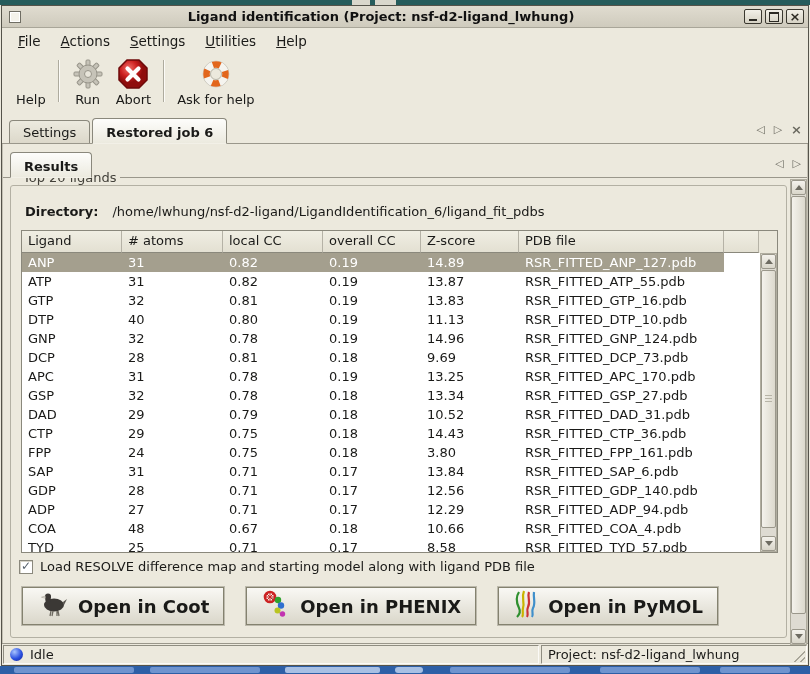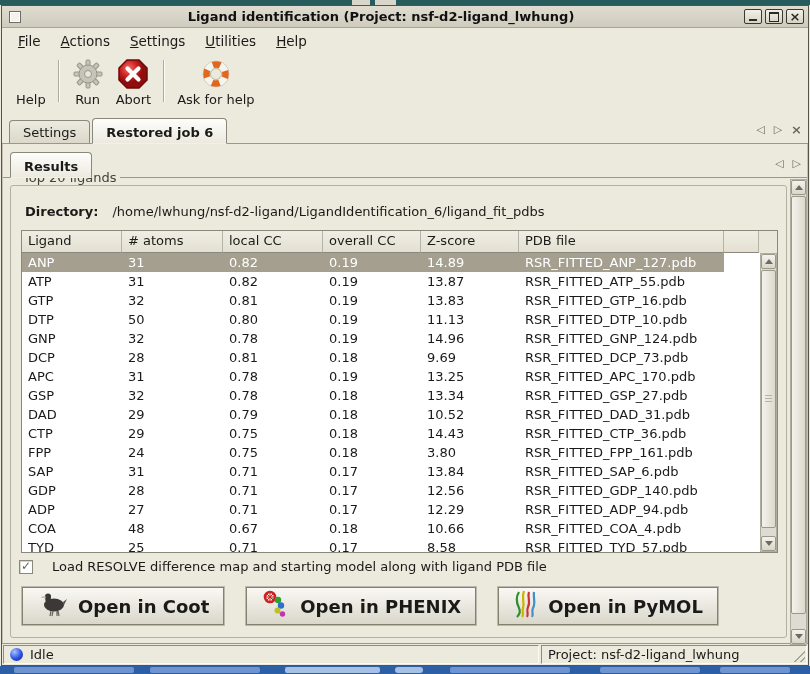--- a/index.html
+++ b/index.html
@@ -77,21 +77,21 @@
   .sb-btn { position:absolute; left:0; width:15px; height:15px; background:linear-gradient(#f4f2ec,#d9d6ca);
             border:1px solid #9a978b; border-radius:2px; display:flex; align-items:center; justify-content:center; }
   .arr-up::before { content:""; border:4px solid transparent; border-bottom:5px solid #6e6c62; margin-top:-4px; }
   .arr-dn::before { content:""; border:4px solid transparent; border-top:5px solid #6e6c62; margin-bottom:-4px; }
   .sb-thumb { position:absolute; left:0; width:15px; background:linear-gradient(90deg,#f4f2ec,#dcd9cd); border:1px solid #9a978b; border-radius:2px; }
   .grip { position:absolute; left:3px; right:3px; top:50%; height:8px; transform:translateY(-50%);
           background:repeating-linear-gradient(#b7b4a7 0 1px, transparent 1px 3px); }
   .tbl-scroll { top:0; bottom:0; right:0; }
 
   
-  .chk-row { position:absolute; top:381px; left:16px; display:flex; align-items:center; gap:19px; }
+  .chk-row { position:absolute; top:381px; left:16px; display:flex; align-items:center; gap:7px; }
   .chk-box { width:14px; height:14px; border:1px solid #8a887c; background:#fff; display:flex; align-items:center; justify-content:center;
              font-size:12px; color:#55606b; font-weight:bold; box-shadow:inset 1px 1px 0 #d7d4c8; }
   .chk-box.checked::before { content:"✓"; margin-top:-2px; }
 
   .btn-row { position:absolute; top:409px; left:19px; display:flex; }
   .big-btn { height:38px; border:1px solid #84826f; outline:1px solid #bcb9ac; background:linear-gradient(#f9f8f4,#dad7ca);
              display:flex; align-items:center; padding:0 14px; gap:9px; font-size:18px; font-weight:bold; margin-right:22px; }
   .big-btn .blabel { white-space:nowrap; }
 
   
@@ -254,21 +254,21 @@
                 <div class="trow">
                   <div class="tcell c0">GTP</div>
                   <div class="tcell c1">32</div>
                   <div class="tcell c2">0.81</div>
                   <div class="tcell c3">0.19</div>
                   <div class="tcell c4">13.83</div>
                   <div class="tcell c5">RSR_FITTED_GTP_16.pdb</div>
                 </div>
                 <div class="trow">
                   <div class="tcell c0">DTP</div>
-                  <div class="tcell c1">50</div>
+                  <div class="tcell c1">40</div>
                   <div class="tcell c2">0.80</div>
                   <div class="tcell c3">0.19</div>
                   <div class="tcell c4">11.13</div>
                   <div class="tcell c5">RSR_FITTED_DTP_10.pdb</div>
                 </div>
                 <div class="trow">
                   <div class="tcell c0">GNP</div>
                   <div class="tcell c1">32</div>
                   <div class="tcell c2">0.78</div>
                   <div class="tcell c3">0.19</div>

